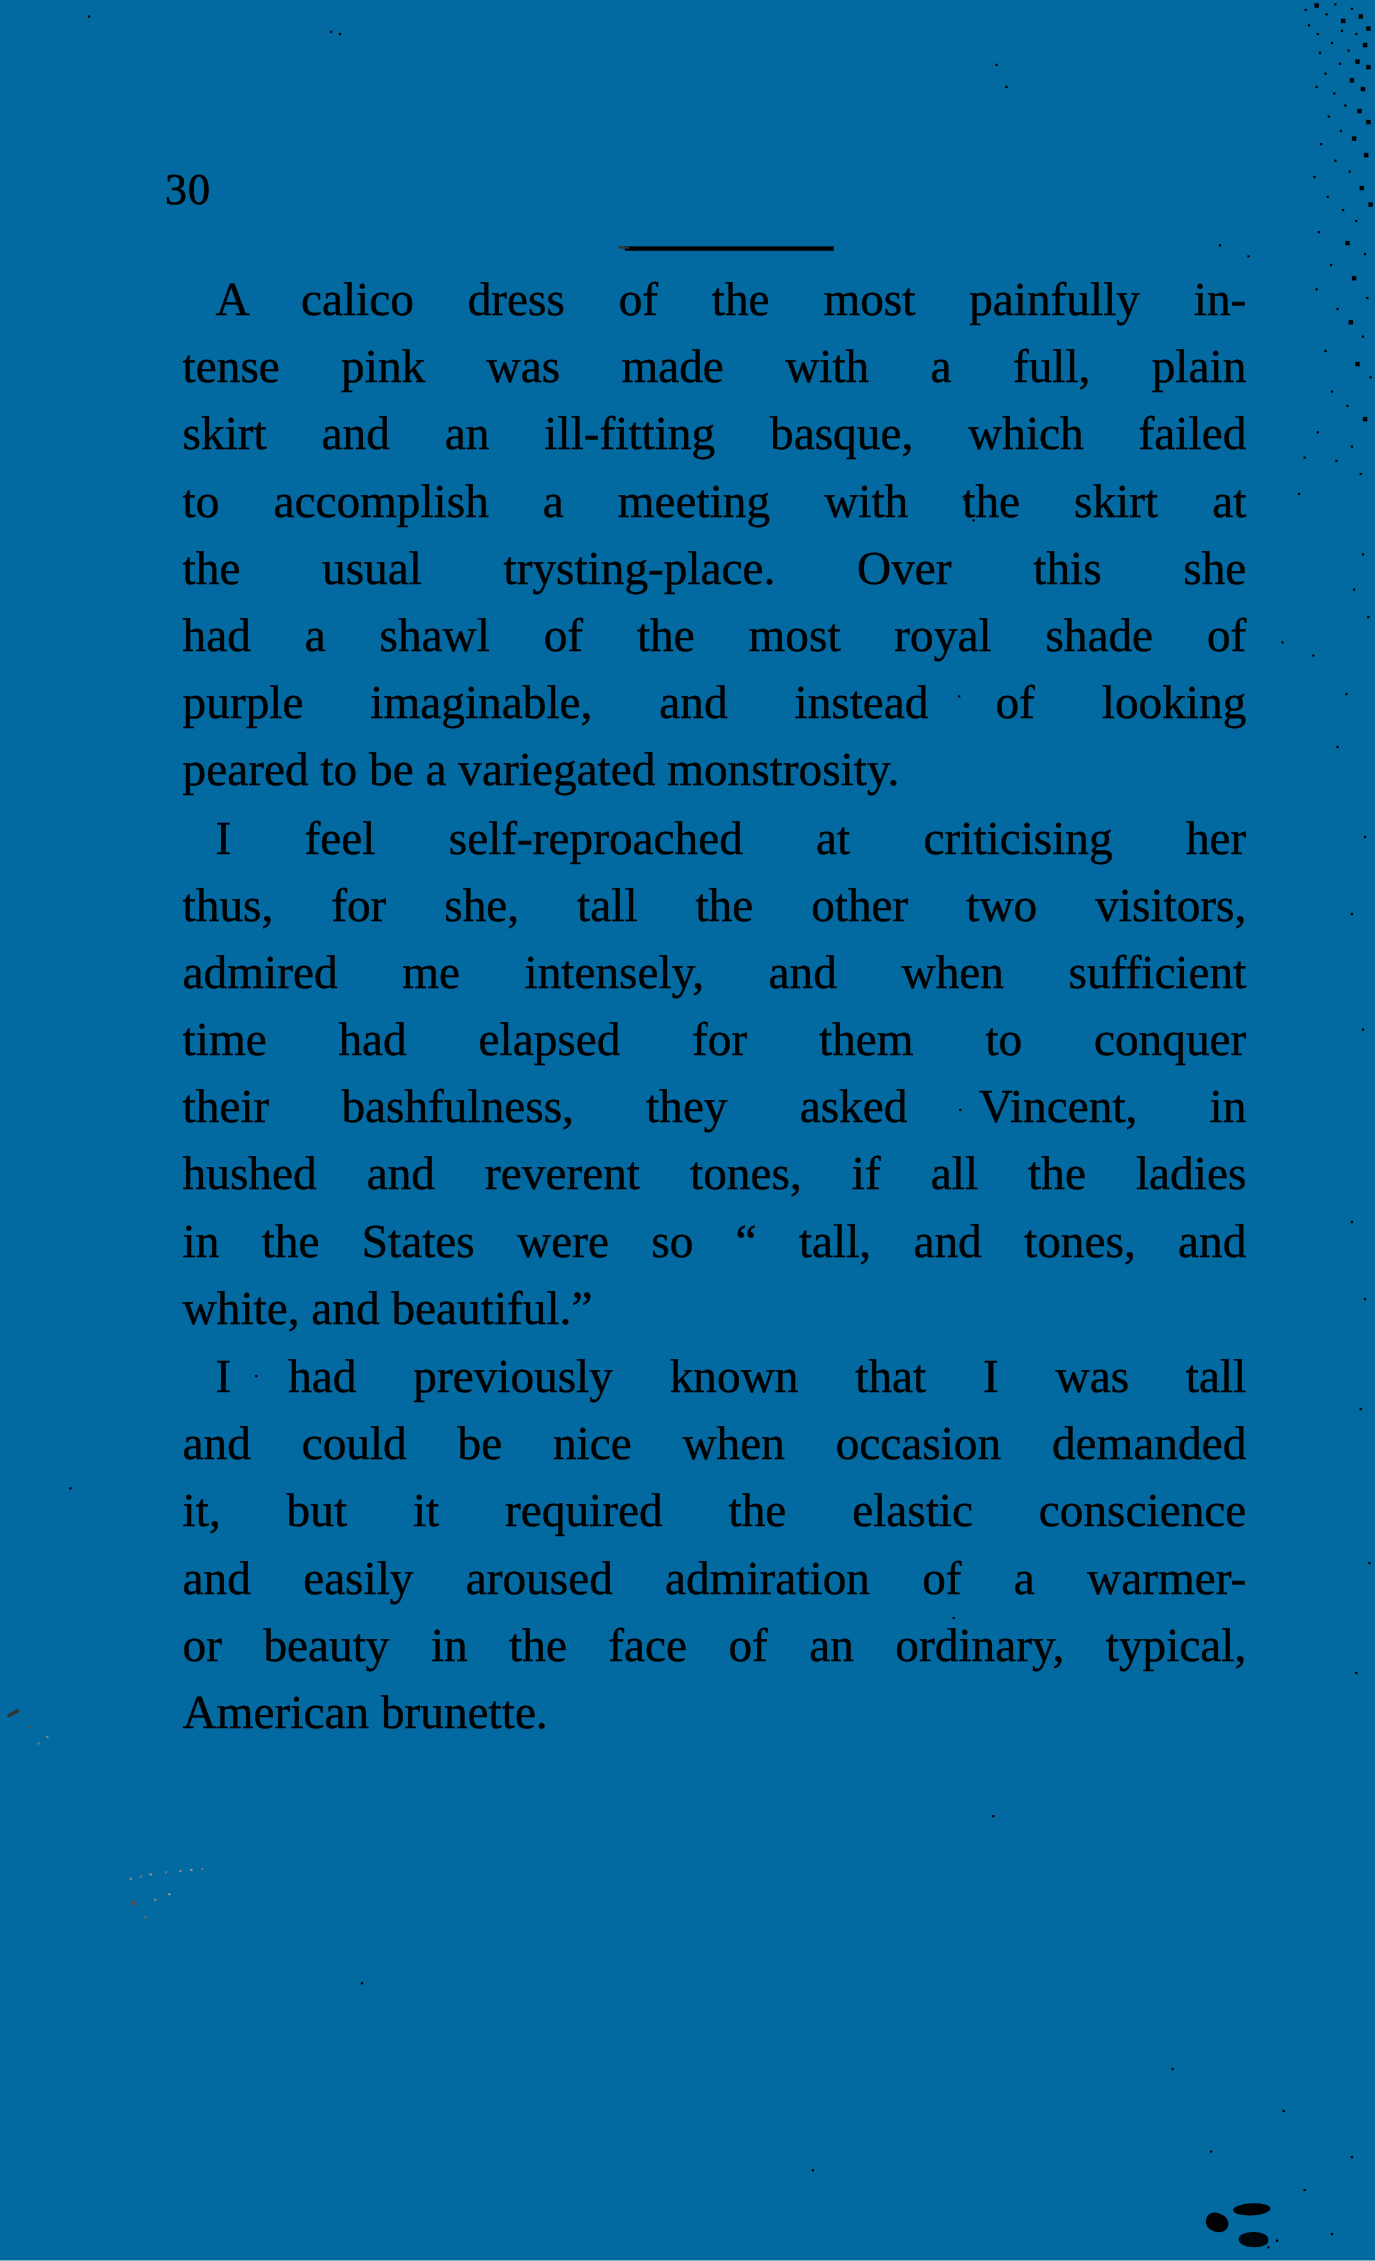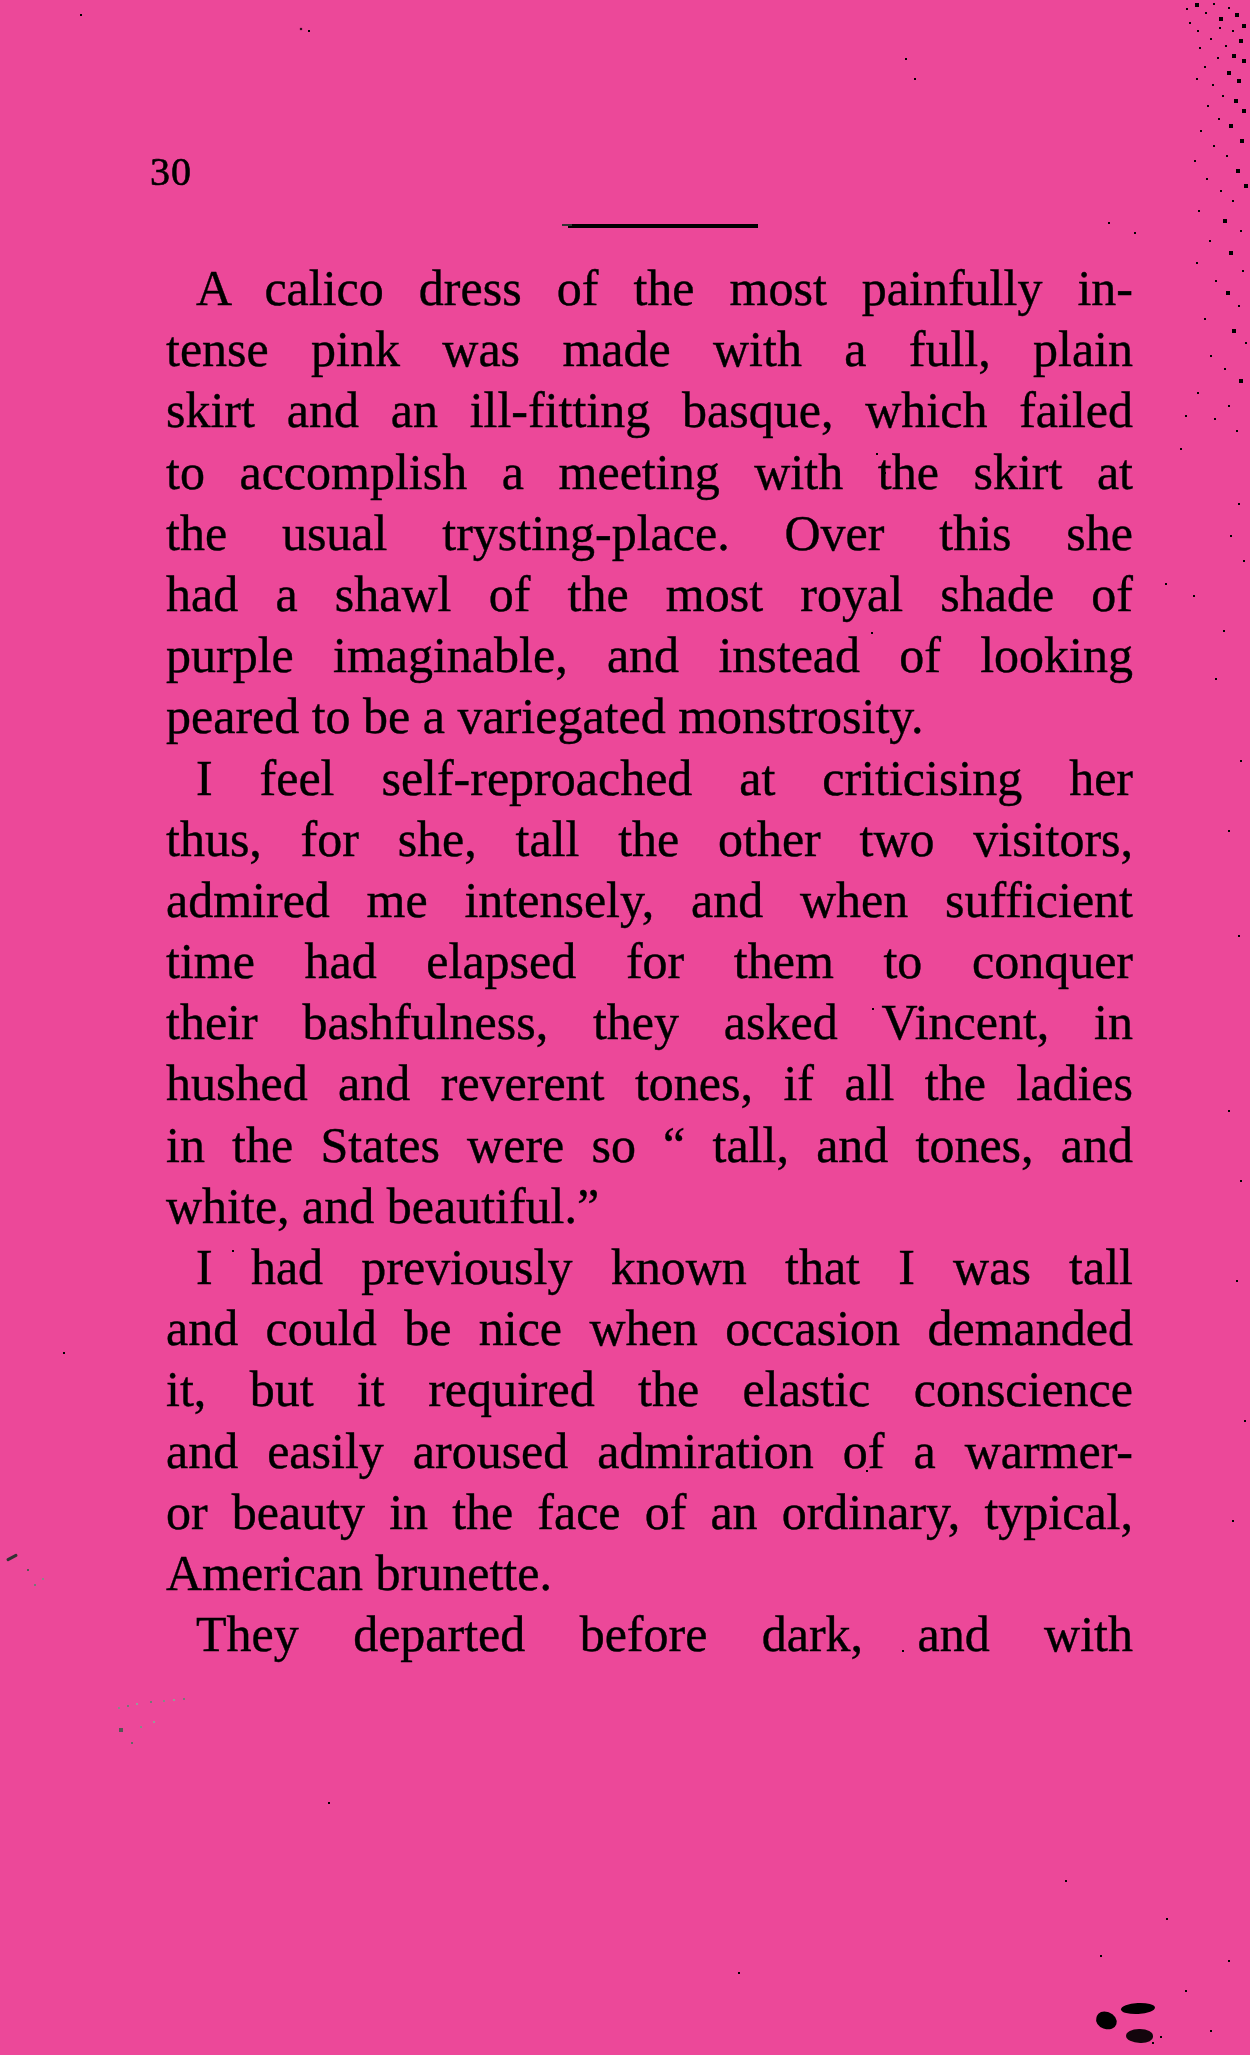--- a/index.html
+++ b/index.html
@@ -1,19 +1,19 @@
 <!DOCTYPE html>
 <html><head>
 <meta charset="utf-8">
 <style>
   html,body{margin:0;padding:0;background:#e8e8e8;}
   .page{
     position:relative;
     width:1250px;height:2055px;
-    background:#ec4899;
+    background:#0369a1;
     overflow:hidden;
     font-family:"Liberation Serif", serif;
     color:#000;
   }
   
   .folio{
     position:absolute;left:150px;top:152px;
     font-size:40px;line-height:1;
     letter-spacing:1px;
     -webkit-text-stroke:0.6px #000;
@@ -31,23 +31,23 @@
   .header-rule{
     position:absolute;left:568px;top:224px;
     width:190px;height:4px;background:#000;
   }
   .header-rule::before{
     content:"";position:absolute;left:-6px;top:0;
     width:10px;height:2px;background:#333;
   }
   
   .body-text{
-    position:absolute;left:166px;top:258px;
+    position:absolute;left:166px;top:242px;
     width:967px;
-    font-size:50px;
+    font-size:43px;
     -webkit-text-stroke:0.4px #000;
   }
   .ln{
     height:61.2px;
     line-height:61.2px;
     white-space:nowrap;
     text-align:justify;
     text-align-last:justify;
   }
   .ln.ind{padding-left:30px;}
@@ -139,21 +139,20 @@
     <div class="ln">their bashfulness, they asked Vincent, in</div>
     <div class="ln">hushed and reverent tones, if all the ladies</div>
     <div class="ln">in the States were so “ tall, and tones, and</div>
     <div class="ln end">white, and beautiful.”</div>
     <div class="ln ind">I had previously known that I was tall</div>
     <div class="ln">and could be nice when occasion demanded</div>
     <div class="ln">it, but it required the elastic conscience</div>
     <div class="ln">and easily aroused admiration of a warmer-</div>
     <div class="ln">or beauty in the face of an ordinary, typical,</div>
     <div class="ln end">American brunette.</div>
-    <div class="ln ind">They departed before dark, and with</div>
   </div>
 
   <div class="speck"></div>
   <div class="pencil"></div>
   <div class="tick"></div>
   <div class="blob b1"></div>
   <div class="blob b2"></div>
   <div class="blob b3"></div>
 
 </div>

